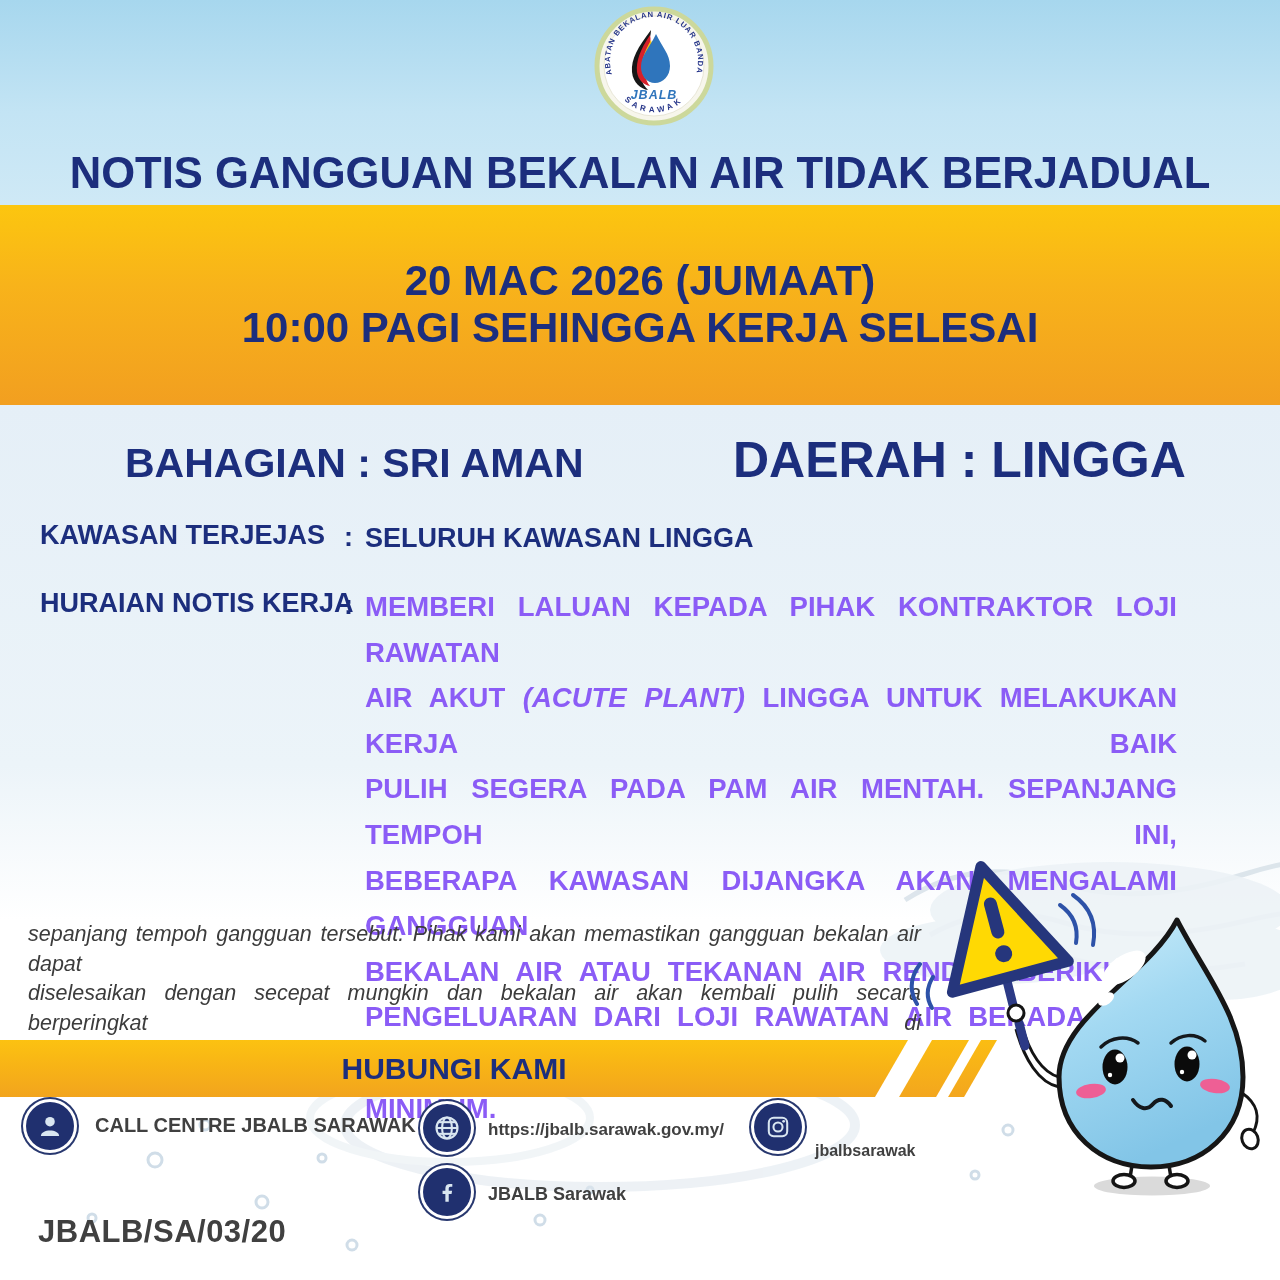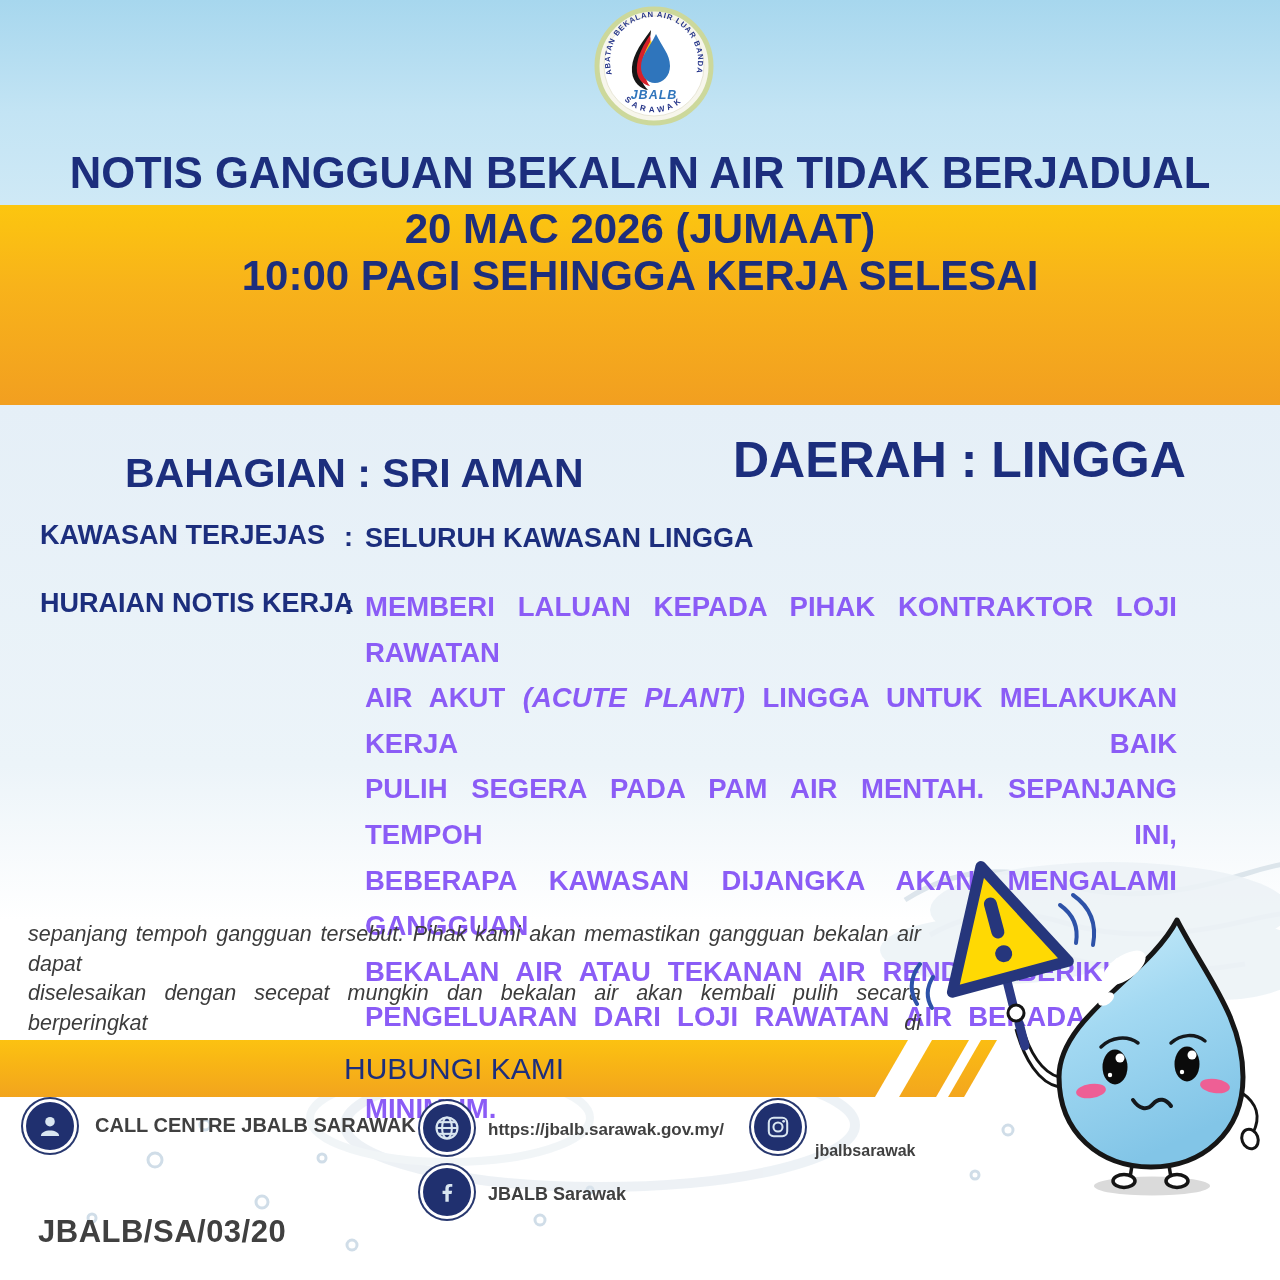--- a/index.html
+++ b/index.html
@@ -24,23 +24,23 @@
     position:absolute; left:0; top:148px; width:1280px; text-align:center;
     font-size:44px; font-weight:bold; color:#1c2e7d; letter-spacing:0px; z-index:2;
     transform:scaleX(0.99); transform-origin:center;
   }
   
   .schedule-banner {
     position:absolute; left:0; top:205px; width:1280px; height:200px;
     background:linear-gradient(180deg,#fcc60f 0%, #f8b31a 40%, #f29f20 100%);
     z-index:1; text-align:center; color:#1c2e7d; font-weight:bold;
   }
-  .schedule-inner { font-size:42px; line-height:47px; }
-  
-  .bahagian { position:absolute; left:125px; top:440px; font-size:41px; font-weight:bold; color:#1c2e7d; z-index:2;margin-top:10px; }
+  .schedule-inner { padding-top:52px; font-size:42px; line-height:47px; }
+  
+  .bahagian { position:absolute; left:125px; top:440px; font-size:41px; font-weight:bold; color:#1c2e7d; z-index:2; }
   .daerah   { position:absolute; left:733px; top:431px; font-size:50px; font-weight:bold; color:#1c2e7d; z-index:2; }
   
   .lbl { position:absolute; font-size:27px; font-weight:bold; color:#1c2e7d; z-index:2; }
   .colon { position:absolute; font-size:27px; font-weight:bold; color:#1c2e7d; z-index:2; }
   .val { position:absolute; font-size:27px; font-weight:bold; color:#1c2e7d; z-index:2; }
   .huraian-block {
     position:absolute; left:365px; top:584px; width:812px; z-index:2;
     font-size:27.5px; font-weight:bold; color:#8b5cf6; line-height:45.6px;
   }
   .jline { text-align:justify; text-align-last:justify; }
@@ -51,21 +51,21 @@
     position:absolute; left:28px; top:920px; width:893px; z-index:2;
     font-size:21.5px; font-style:italic; color:#3c3c3c; line-height:29.5px; font-weight:500;
   }
   .adv-j { text-align:justify; text-align-last:justify; }
   .adv-l { text-align:left; }
   
   .hubungi-banner {
     position:absolute; left:0; top:1040px; width:908px; height:57px; z-index:2;
     background:linear-gradient(180deg,#fcc211 0%, #f7b117 55%, #f2a41e 100%);
     clip-path:polygon(0 0, 100% 0, calc(100% - 33px) 100%, 0 100%);
-    text-align:center; line-height:57px; font-size:30px; font-weight:normal; color:#1c2e7d;
+    text-align:center; line-height:57px; font-size:30px; font-weight:bold; color:#1c2e7d;
   }
   .stripe { position:absolute; top:1040px; height:57px; z-index:2;
     background:linear-gradient(180deg,#fbbd12,#f3a61e);
     transform:skewX(-30deg); transform-origin:top left; }
   .stripe-1 { left:932px; width:37px; }
   .stripe-2 { left:981px; width:16px; }
   
   .contact-icon {
     position:absolute; width:48px; height:48px; border-radius:50%;
     background:#20306f; display:flex; align-items:center; justify-content:center;

